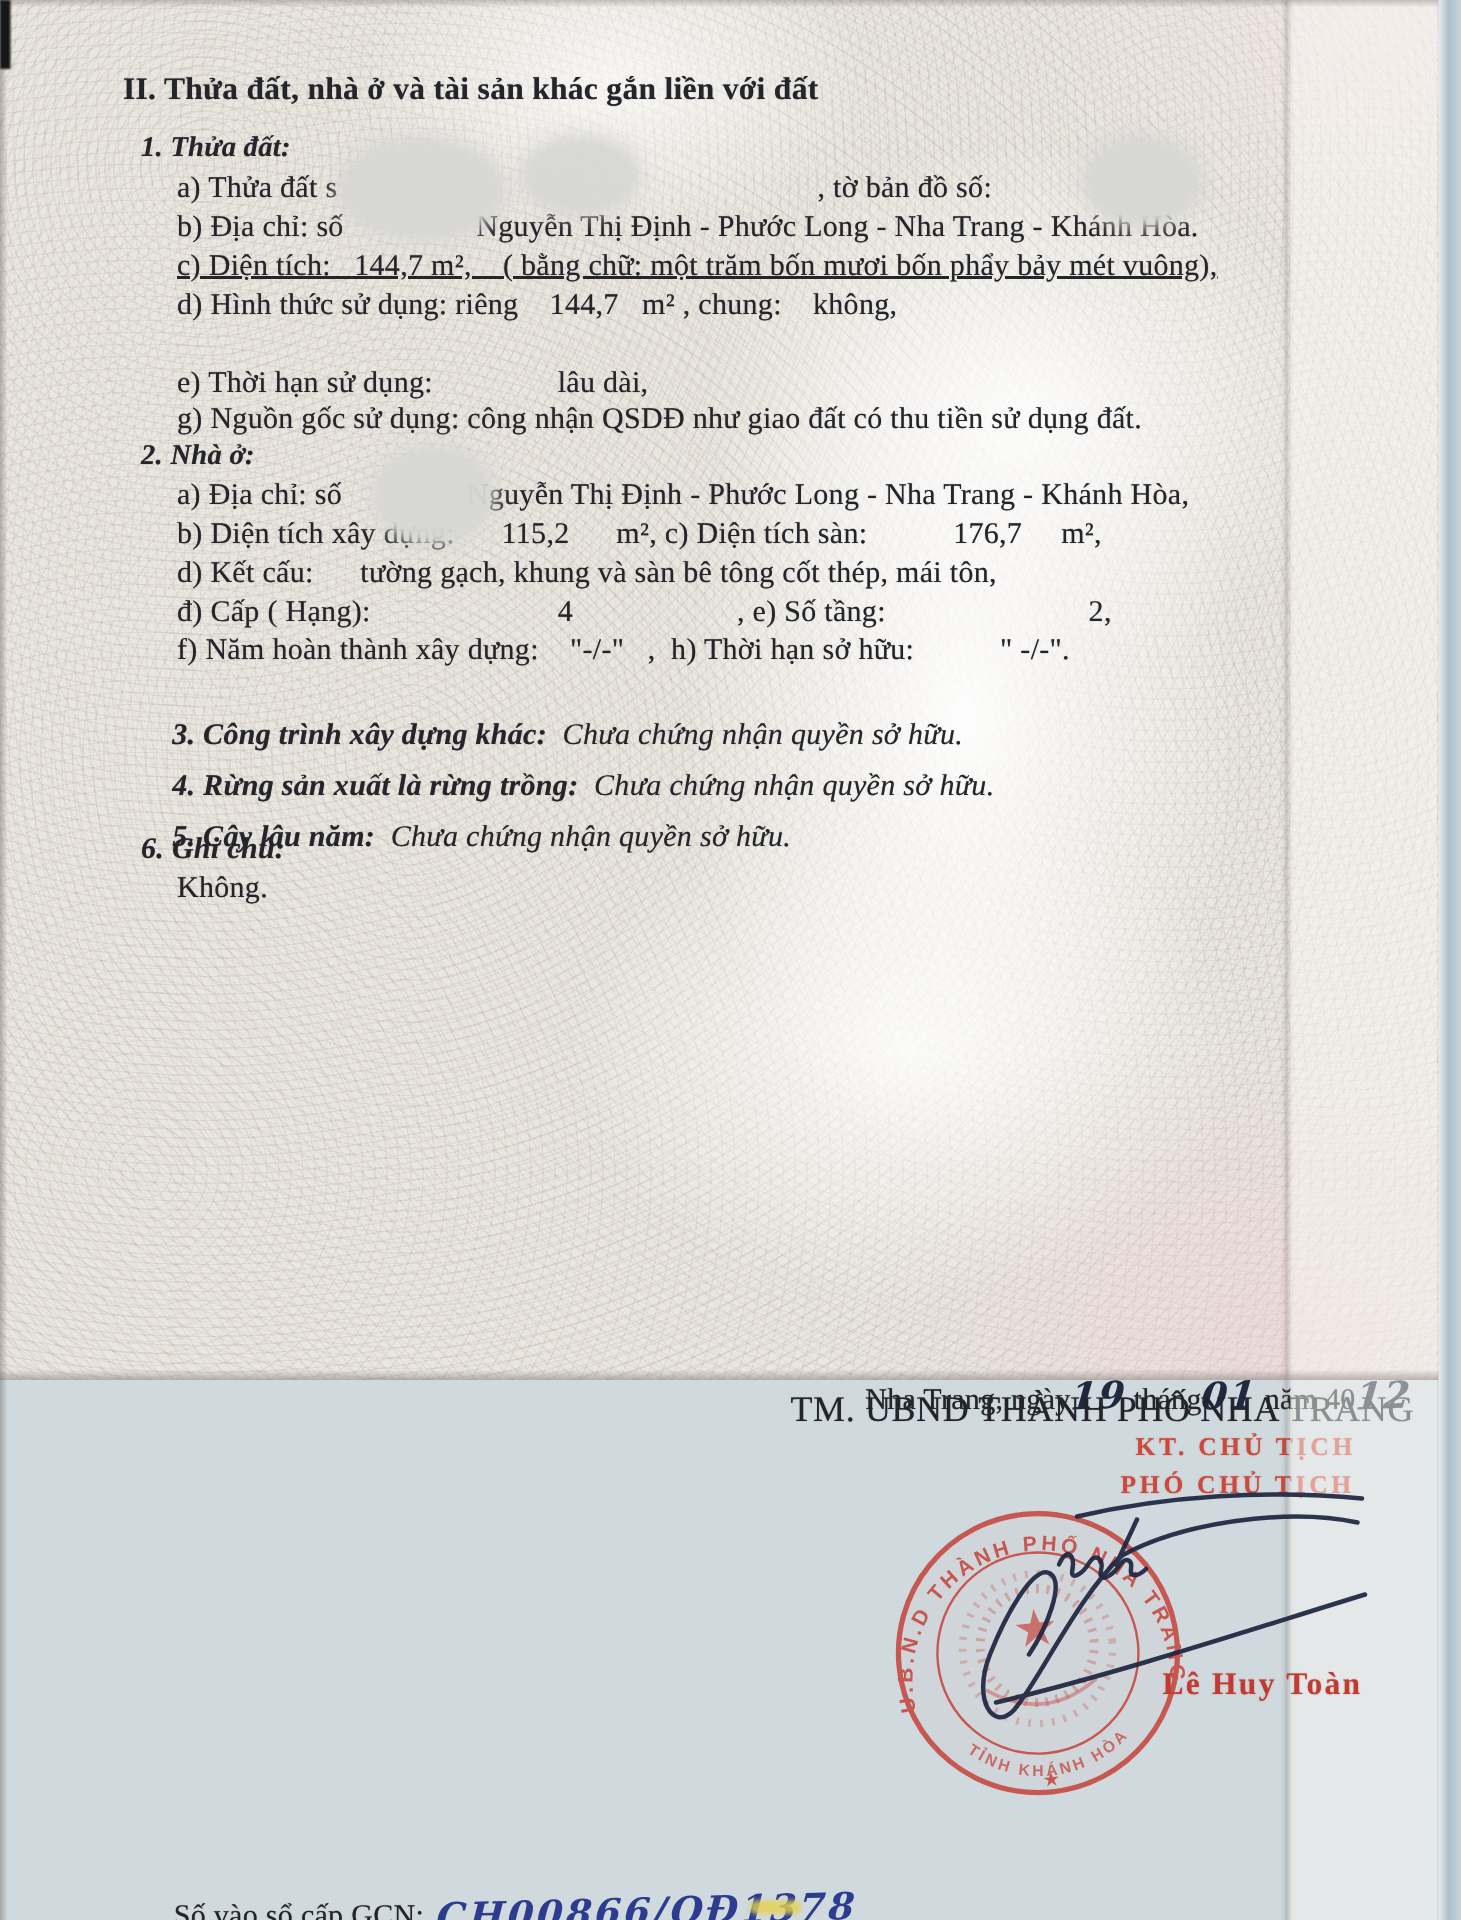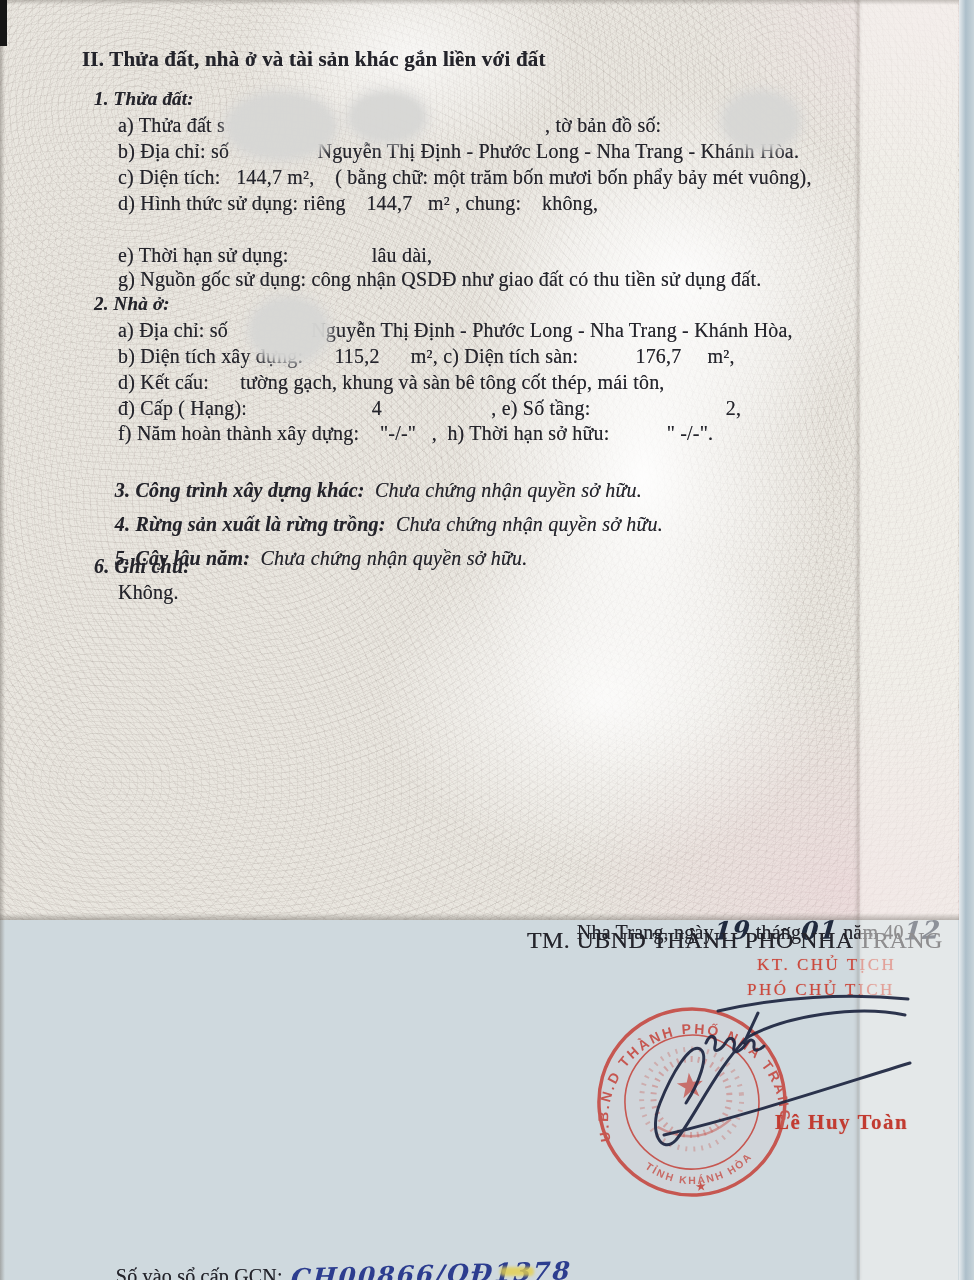--- a/index.html
+++ b/index.html
@@ -28,21 +28,21 @@
   .bolditalic{font-weight:bold;font-style:italic;}
   .italic{font-style:italic;}
   .title{font-size:21px;}
   .heading{font-size:19px;}
   .abs{position:absolute;top:0;}
   .redact{position:absolute;background:rgba(215,215,213,.97);border-radius:50%;
           filter:blur(2.5px);box-shadow:0 0 10px 5px rgba(215,215,213,.75);z-index:5;}
   .hand{display:inline-block;font-family:"DejaVu Serif",serif;font-style:italic;font-weight:600;
         color:#202a3e;font-size:25px;transform:skewX(-7deg) rotate(-2deg);letter-spacing:1px;
         text-shadow:none;}
-  .red-type{position:absolute;color:#cb4a3e;font-weight:normal;font-size:17px;letter-spacing:2.5px;
+  .red-type{position:absolute;color:#cb4a3e;font-weight:bold;font-size:17px;letter-spacing:2.5px;
             text-shadow:0 0 1px rgba(203,74,62,.55);white-space:pre;}
   .authority{position:absolute;font-weight:normal;font-size:24px;letter-spacing:.4px;white-space:pre;
              text-shadow:0 0 .6px rgba(35,35,45,.6);}
   .signer{position:absolute;color:#c23b31;font-weight:bold;font-size:21px;letter-spacing:1.5px;
           text-shadow:0 0 1px rgba(194,59,49,.5);white-space:pre;z-index:8;}
   .stamp{position:absolute;left:585px;top:995px;opacity:.88;transform:rotate(-6deg);z-index:6;}
   .signature{position:absolute;left:598px;top:985px;z-index:7;}
   .hand-blue{display:inline-block;font-family:"DejaVu Serif",serif;font-style:italic;font-weight:600;
              color:#2c3d8f;font-size:25px;letter-spacing:2px;transform:rotate(-1.5deg) skewX(-5deg);
              text-shadow:none;margin-left:8px;}
@@ -73,21 +73,21 @@
 
   <div class="line title bold" style="left:82px;top:46px;">II. Thửa đất, nhà ở và tài sản khác gắn liền với đất</div>
 
   <div class="line heading bolditalic" style="left:94px;top:86px;">1. Thửa đất:</div>
 
   <div class="line" style="left:118px;top:112px;width:800px;">
     <span class="abs" style="left:0;">a) Thửa đất s</span>
     <span class="abs" style="left:427px;">, tờ bản đồ số:</span>
   </div>
   <div class="line" style="left:118px;top:138px;">b) Địa chỉ: số                 Nguyễn Thị Định - Phước Long - Nha Trang - Khánh Hòa.</div>
-  <div class="line" style="left:118px;top:164px;">c) Diện tích:   144,7 m²,    ( bằng chữ: một trăm bốn mươi bốn phẩy bảy mét vuông),</div>
+  <div class="line" style="left:118px;top:164px;text-decoration:underline;">c) Diện tích:   144,7 m²,    ( bằng chữ: một trăm bốn mươi bốn phẩy bảy mét vuông),</div>
   <div class="line" style="left:118px;top:190px;">d) Hình thức sử dụng: riêng    144,7   m² , chung:    không,</div>
   <div class="line" style="left:118px;top:242px;">e) Thời hạn sử dụng:                lâu dài,</div>
   <div class="line" style="left:118px;top:266px;">g) Nguồn gốc sử dụng: công nhận QSDĐ như giao đất có thu tiền sử dụng đất.</div>
 
   <div class="line heading bolditalic" style="left:94px;top:291px;">2. Nhà ở:</div>
   <div class="line" style="left:118px;top:317px;">a) Địa chỉ: số                Nguyễn Thị Định - Phước Long - Nha Trang - Khánh Hòa,</div>
   <div class="line" style="left:118px;top:343px;">b) Diện tích xây dựng:      115,2      m², c) Diện tích sàn:           176,7     m²,</div>
   <div class="line" style="left:118px;top:369px;">d) Kết cấu:      tường gạch, khung và sàn bê tông cốt thép, mái tôn,</div>
   <div class="line" style="left:118px;top:395px;">đ) Cấp ( Hạng):                        4                     , e) Số tầng:                          2,</div>
   <div class="line" style="left:118px;top:420px;">f) Năm hoàn thành xây dựng:    "-/-"   ,  h) Thời hạn sở hữu:           " -/-".</div>

